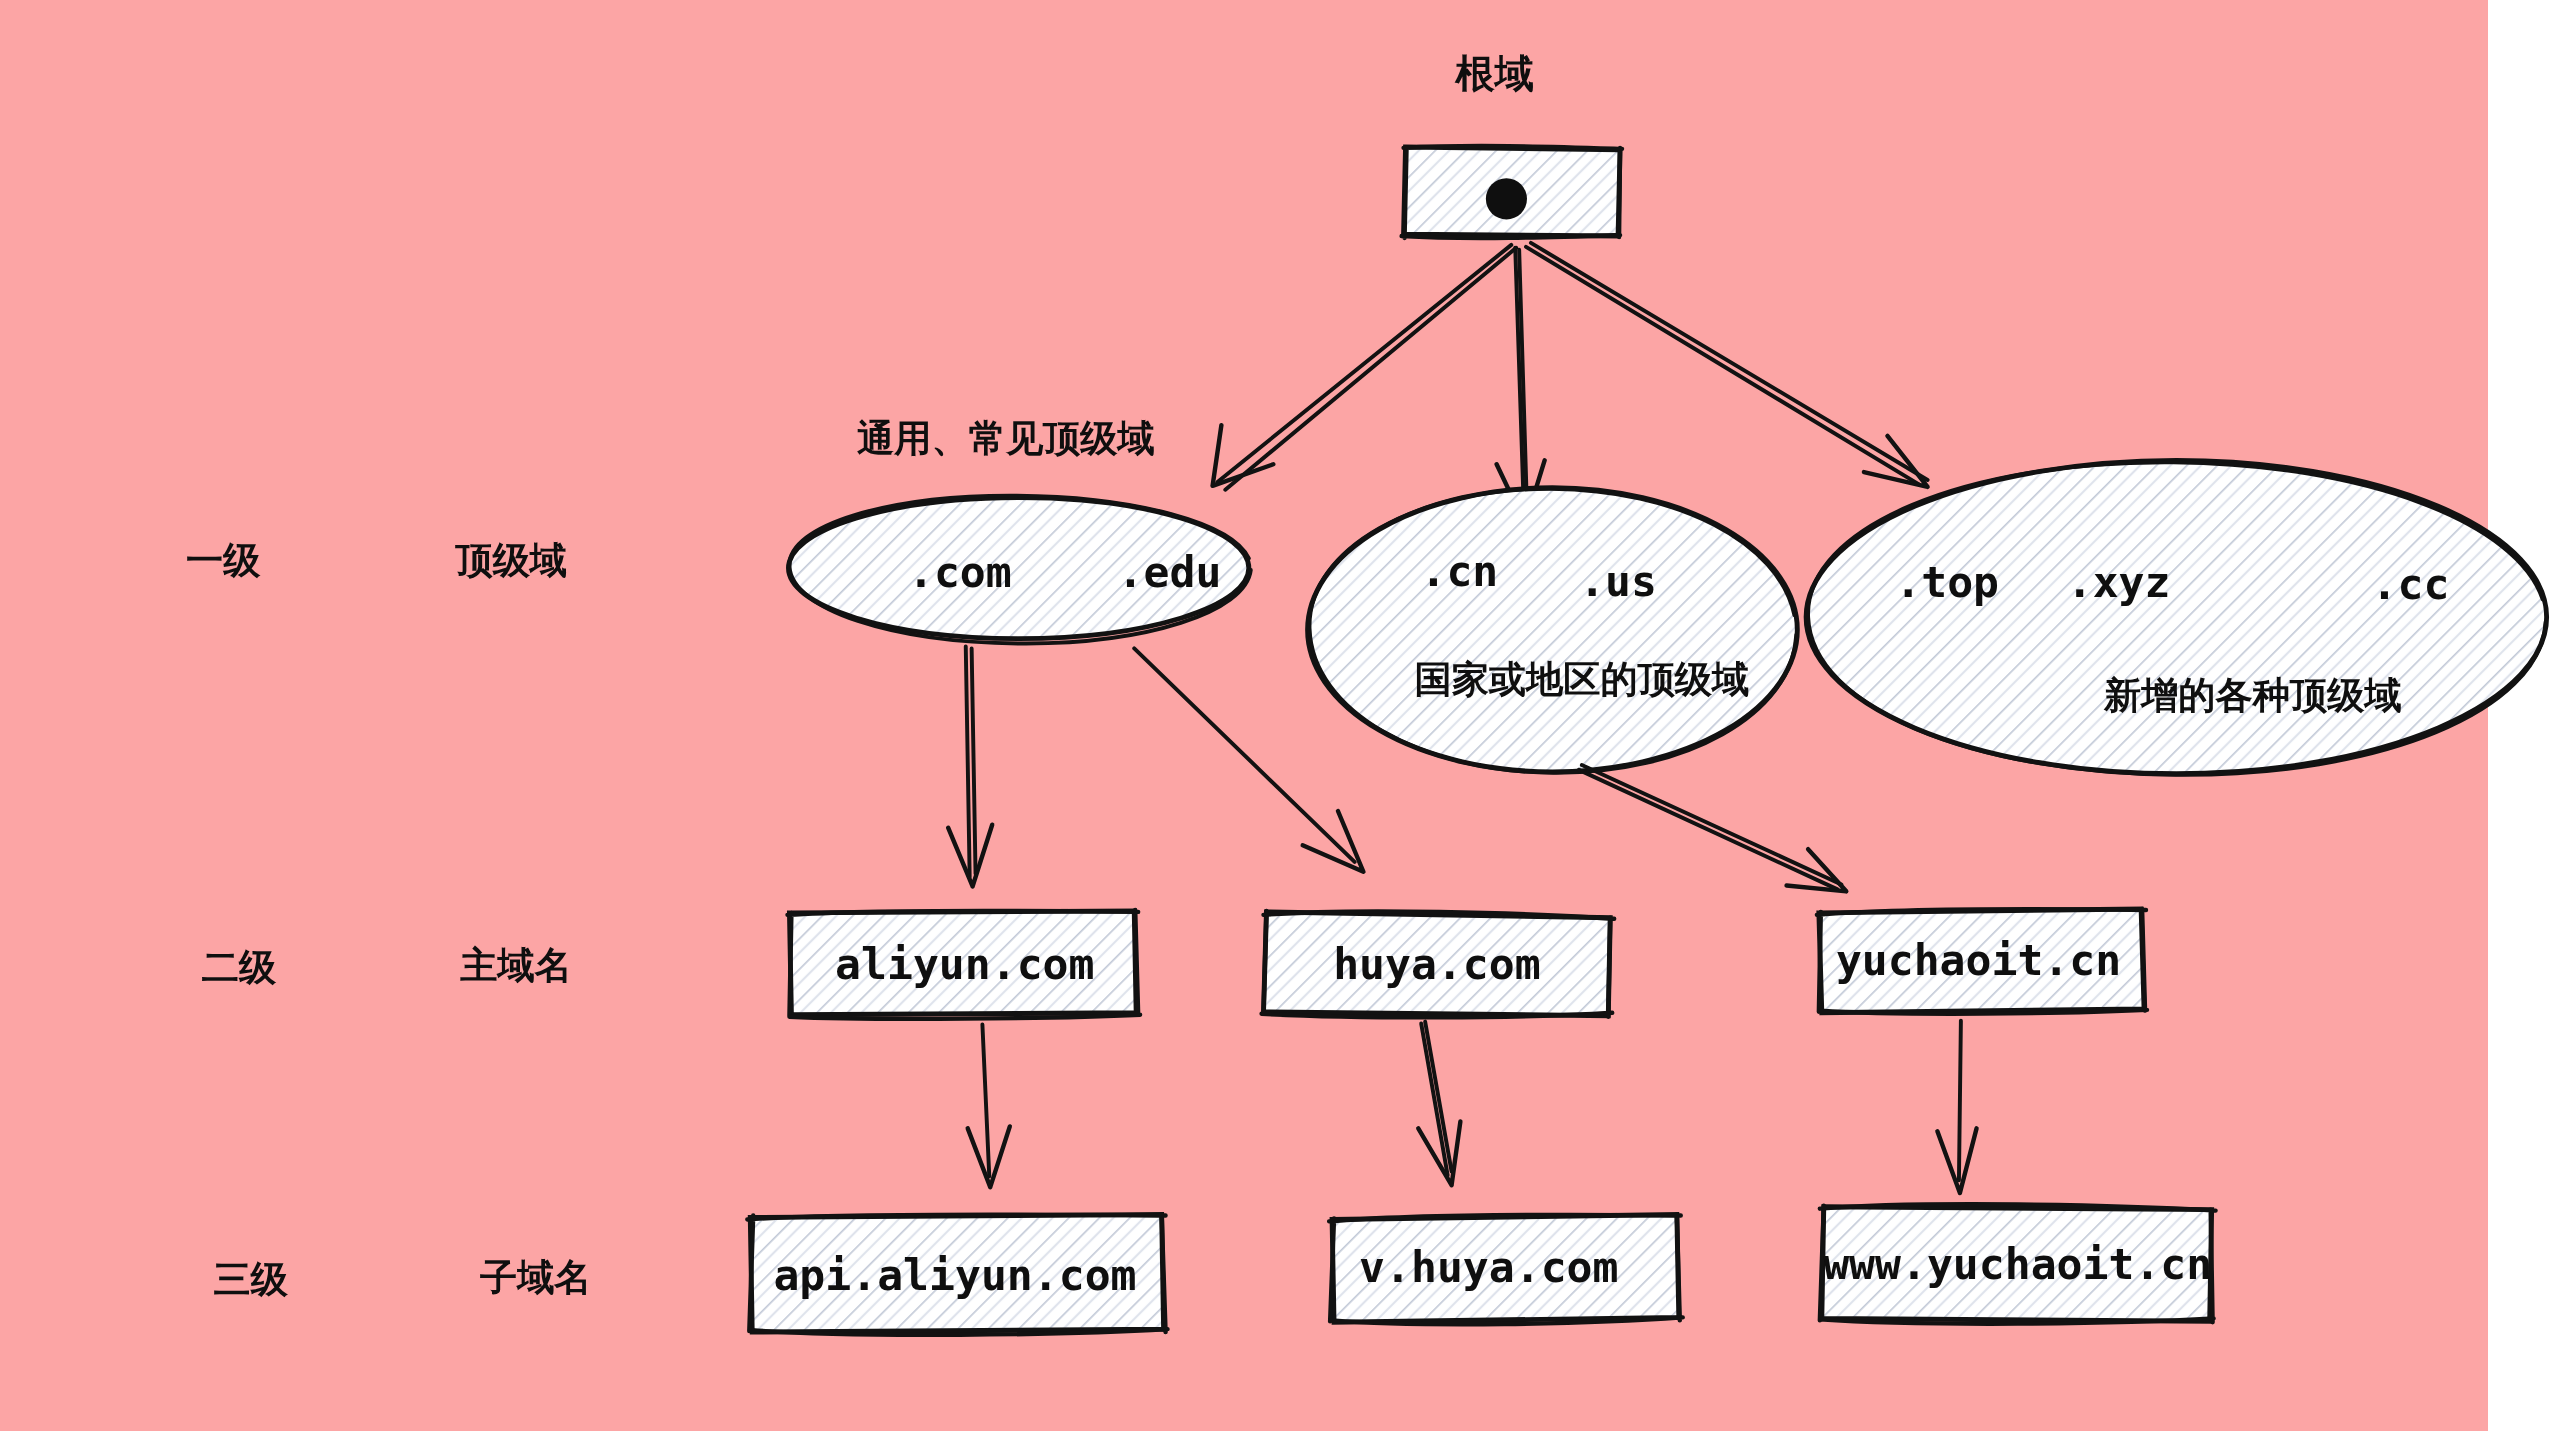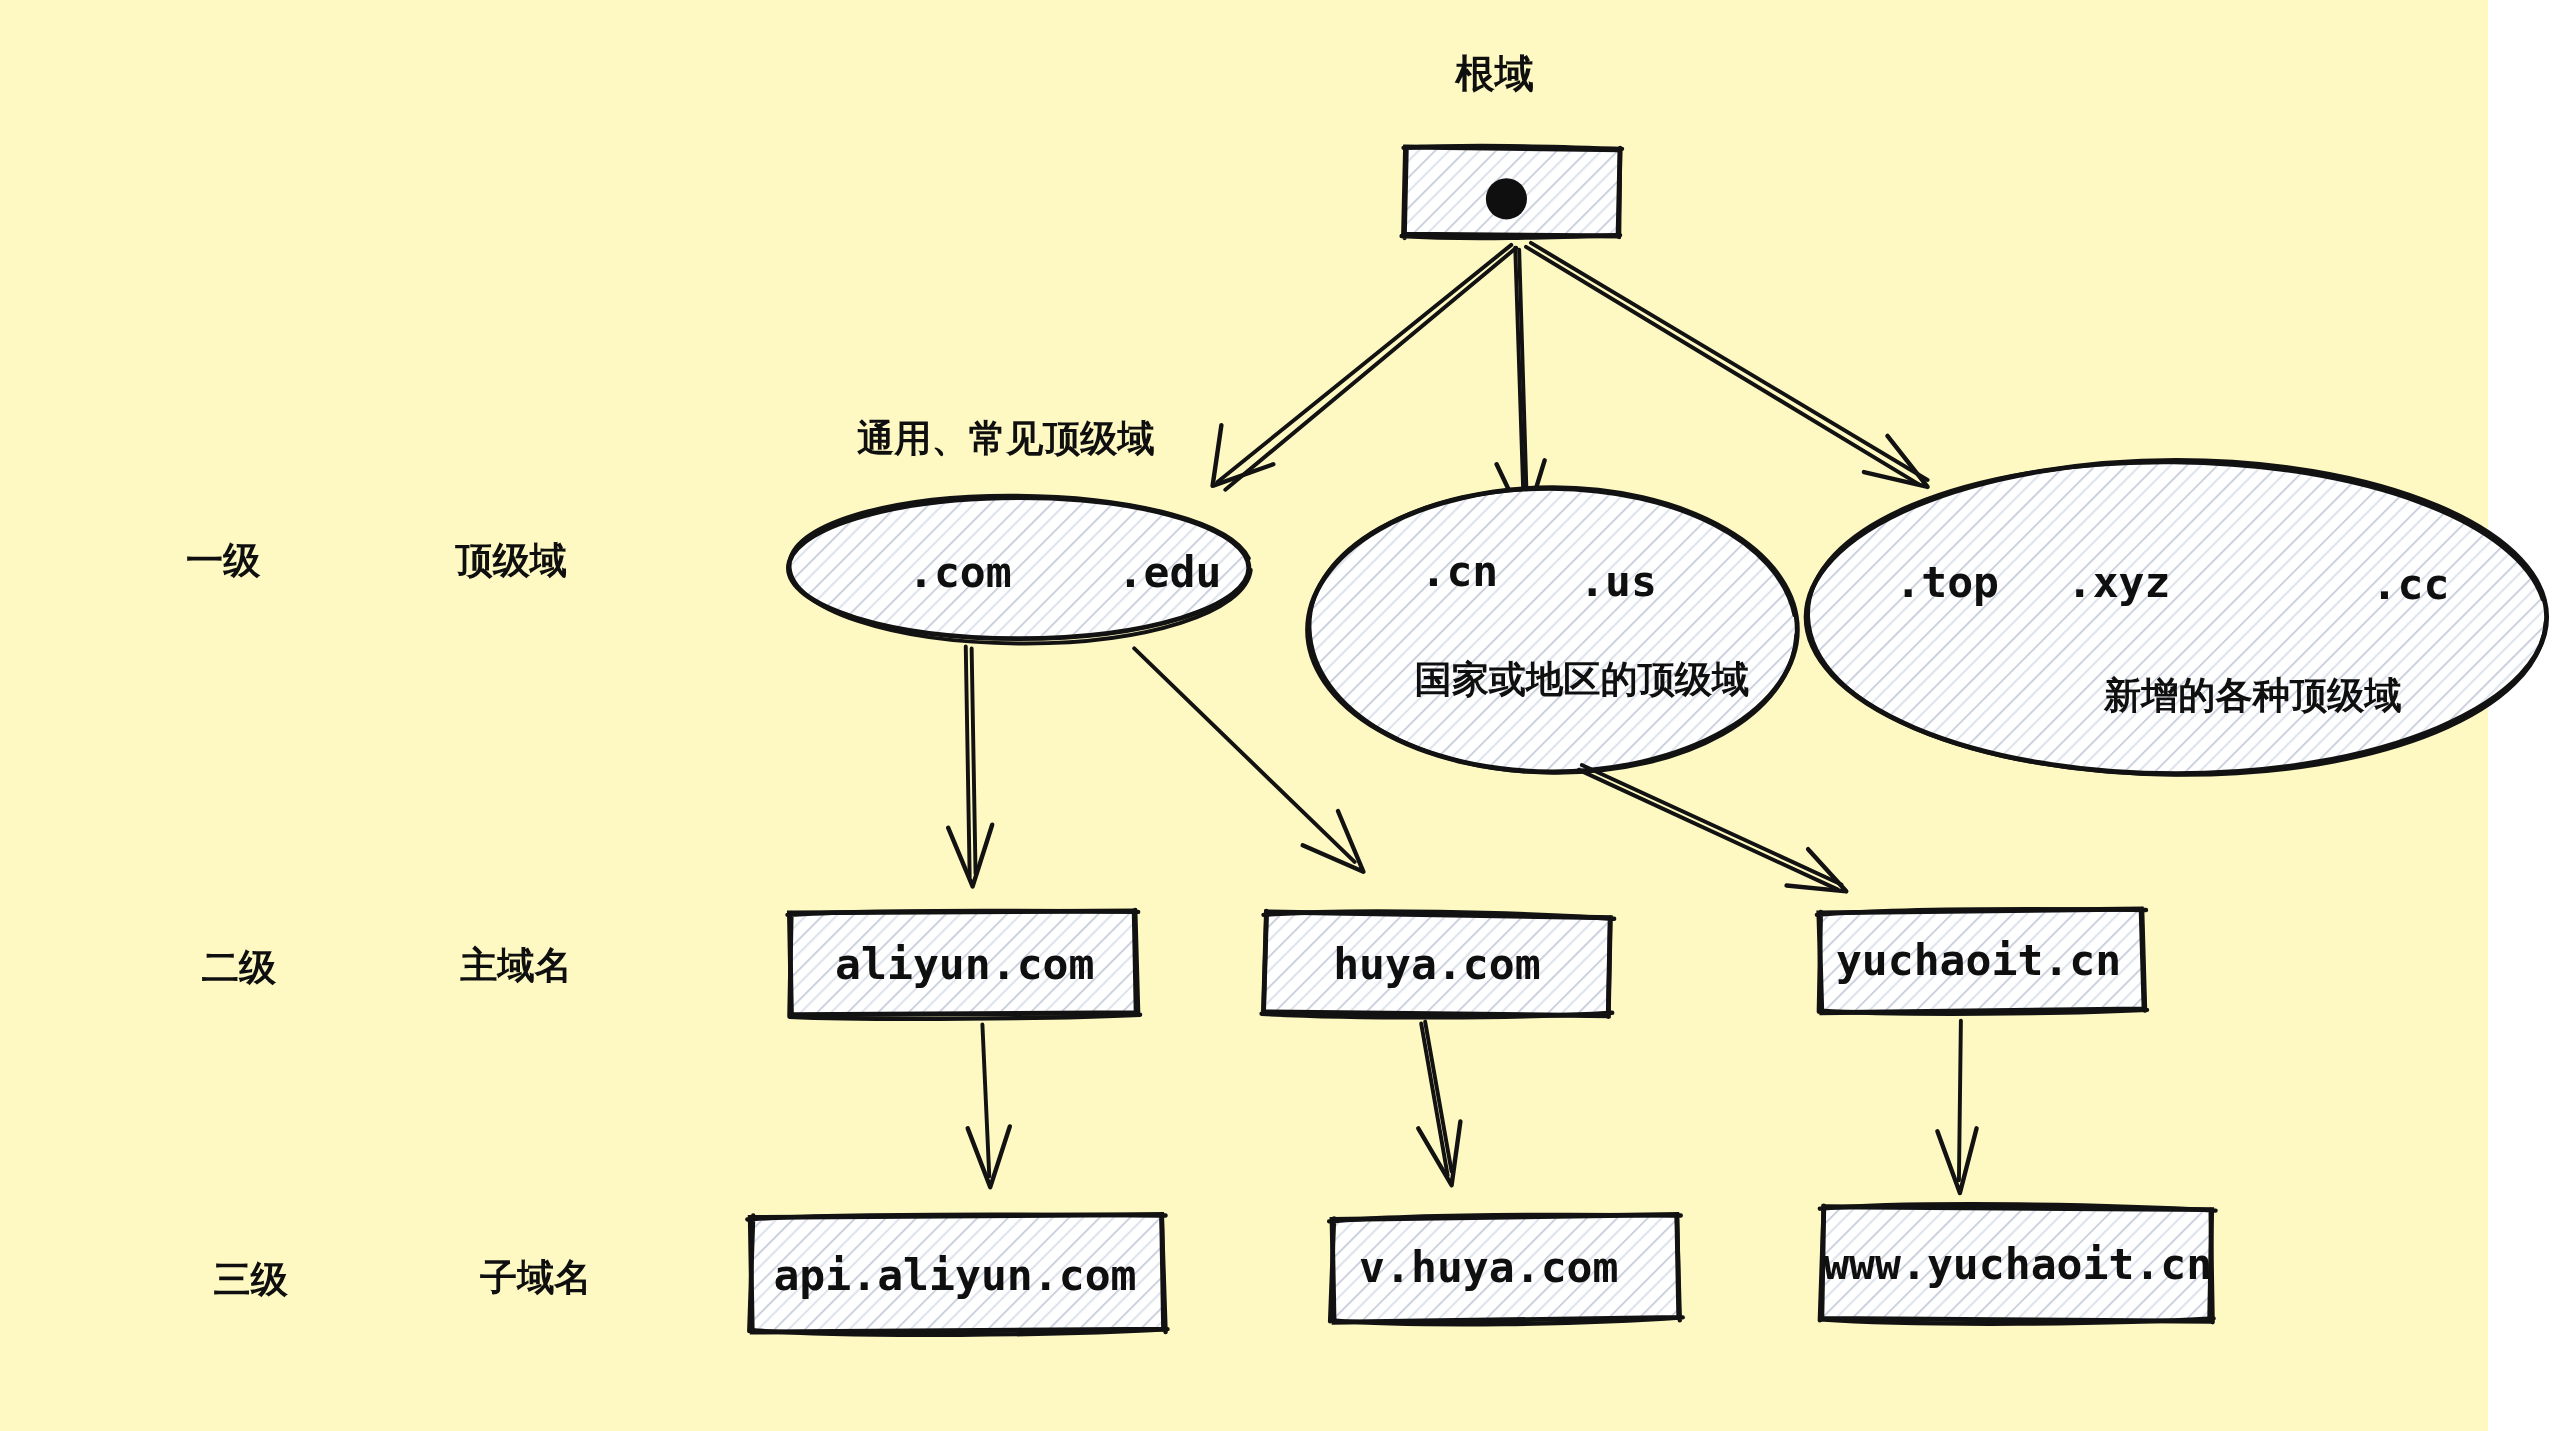--- a/index.html
+++ b/index.html
@@ -10,21 +10,21 @@
   body {
     width: 2576px;
     height: 1432px;
     overflow: hidden;
     font-family: "Liberation Sans", sans-serif;
   }
   #diagram-root {
     position: relative;
     width: 2488px;
     height: 1432px;
-    background: #fef9c3;
+    background: #fca5a5;
   }
   svg.canvas {
     position: absolute;
     left: 0;
     top: 0;
     width: 2576px;
     height: 1432px;
   }
   text {
     fill: #0f0f0f;

